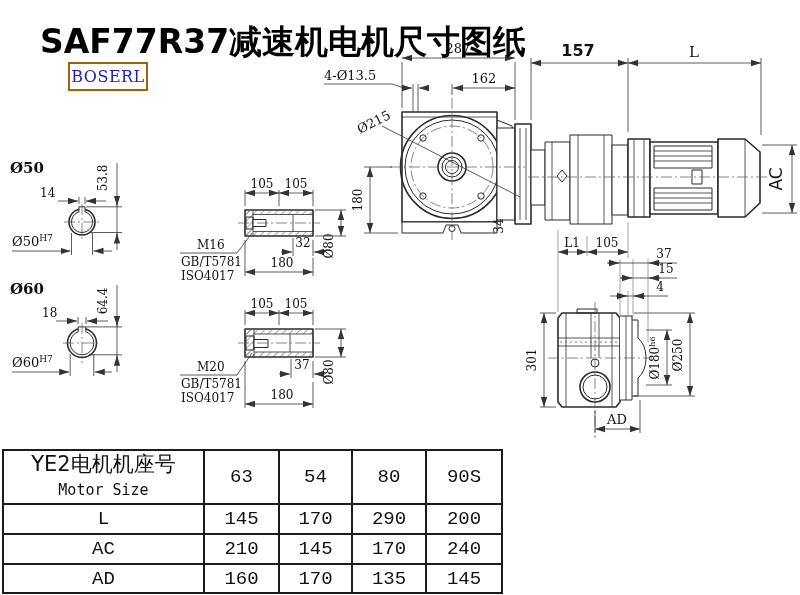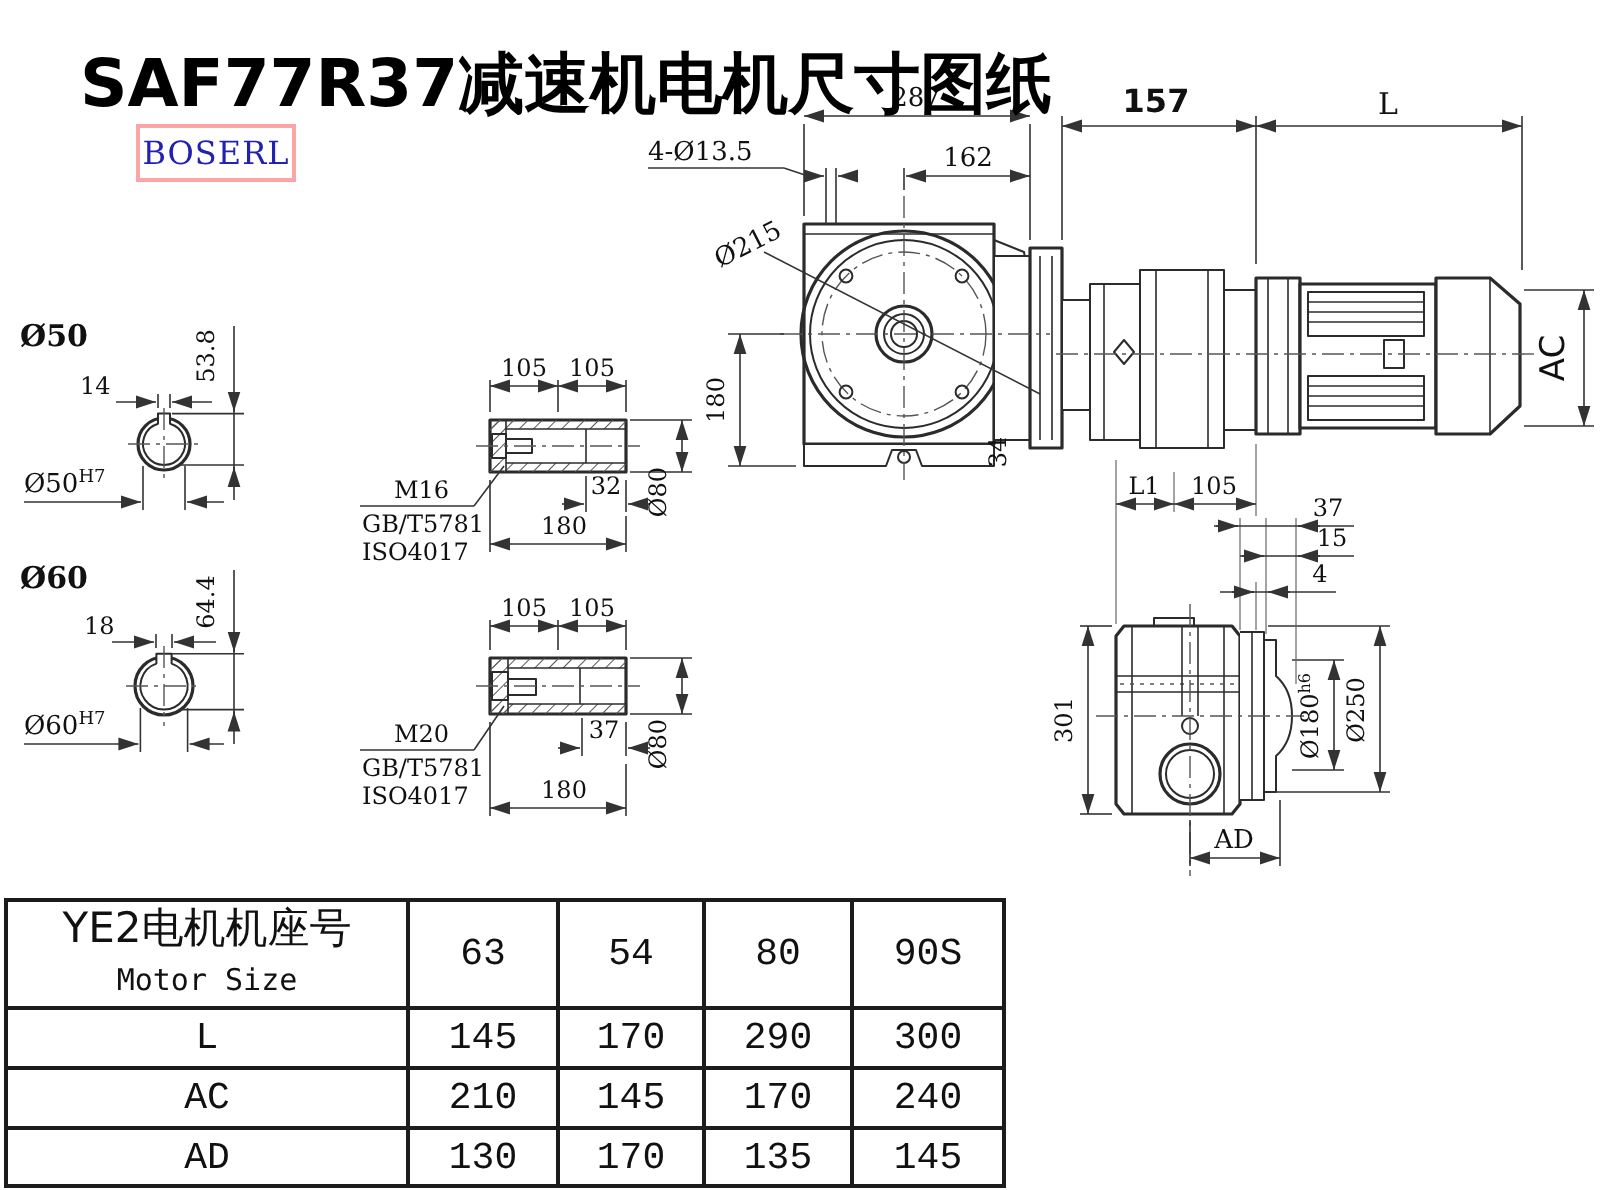--- a/index.html
+++ b/index.html
@@ -1,21 +1,21 @@
 <!DOCTYPE html>
 <html><head>
 <meta charset="utf-8">
 <style>
   html,body{margin:0;padding:0;background:#fff;}
   #page{position:relative;width:800px;height:595px;background:#fff;overflow:hidden;
         font-family:"DejaVu Sans",sans-serif;color:#111;}
   #title{position:absolute;left:3px;top:-2px;font-size:33px;font-weight:bold;
          letter-spacing:0px;color:#000;white-space:nowrap;margin-left:37px;}
   #brand{position:absolute;left:68px;top:62px;width:76px;height:25px;
-         border:2px solid #fca5a5;display:flex;align-items:center;justify-content:center;}
+         border:2px solid #a16207;display:flex;align-items:center;justify-content:center;}
   #brand span{font-family:"DejaVu Serif",serif;font-size:16px;color:#2222b0;letter-spacing:.5px;}
   svg{position:absolute;left:0;top:0;}
   
   .ol{fill:none;stroke:#2b2b2b;stroke-width:1.6;stroke-linejoin:round;}
   .o1{fill:none;stroke:#2b2b2b;stroke-width:1;stroke-linejoin:round;}
   .o08{fill:none;stroke:#2b2b2b;stroke-width:.8;}
   .wf{fill:#fff;}
   .cl{fill:none;stroke:#555;stroke-width:.7;stroke-dasharray:11 3 2 3;}
   .dot{fill:none;stroke:#555;stroke-width:.8;stroke-dasharray:2 3;}
   .dim{fill:none;stroke:#333;stroke-width:.8;}
@@ -386,31 +386,31 @@
       <td class="val">63</td>
       <td class="val">54</td>
       <td class="val">80</td>
       <td class="val">90S</td>
     </tr>
     <tr style="height:30px">
       <td class="val">L</td>
       <td class="val">145</td>
       <td class="val">170</td>
       <td class="val">290</td>
-      <td class="val">300</td>
+      <td class="val">200</td>
     </tr>
     <tr style="height:30px">
       <td class="val">AC</td>
       <td class="val">210</td>
       <td class="val">145</td>
       <td class="val">170</td>
       <td class="val">240</td>
     </tr>
     <tr style="height:29px">
       <td class="val">AD</td>
-      <td class="val">130</td>
+      <td class="val">160</td>
       <td class="val">170</td>
       <td class="val">135</td>
       <td class="val">145</td>
     </tr>
   </tbody>
     </table>
 </div>
 
 </body></html>

